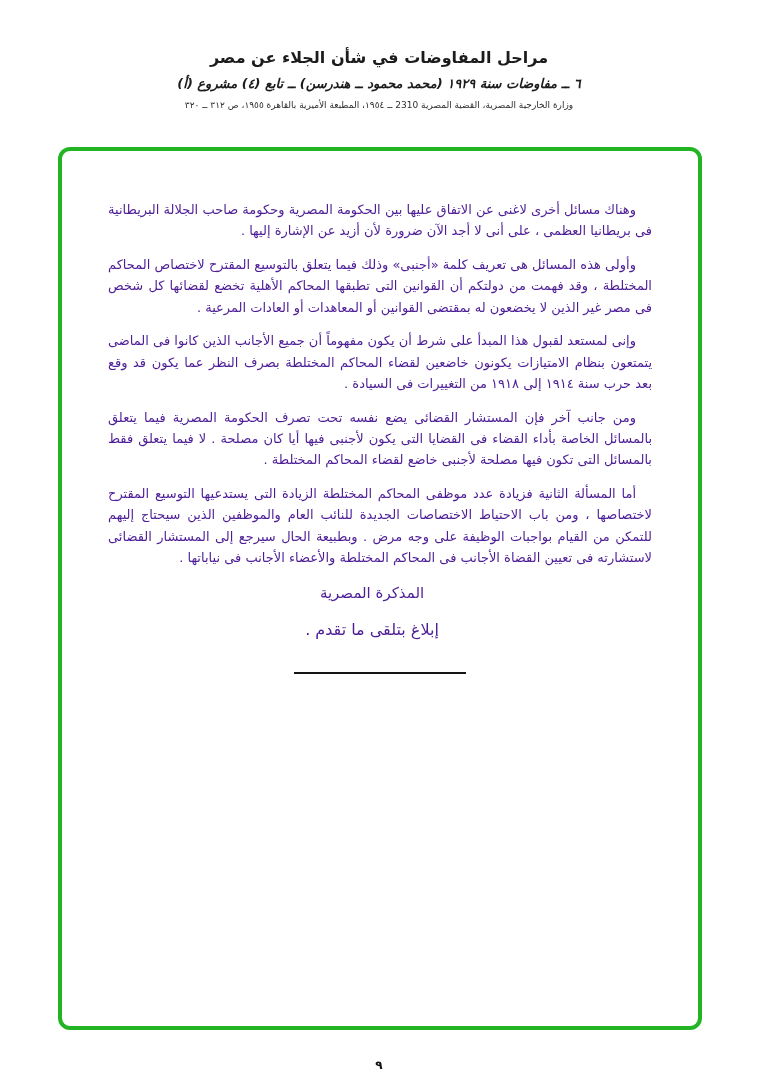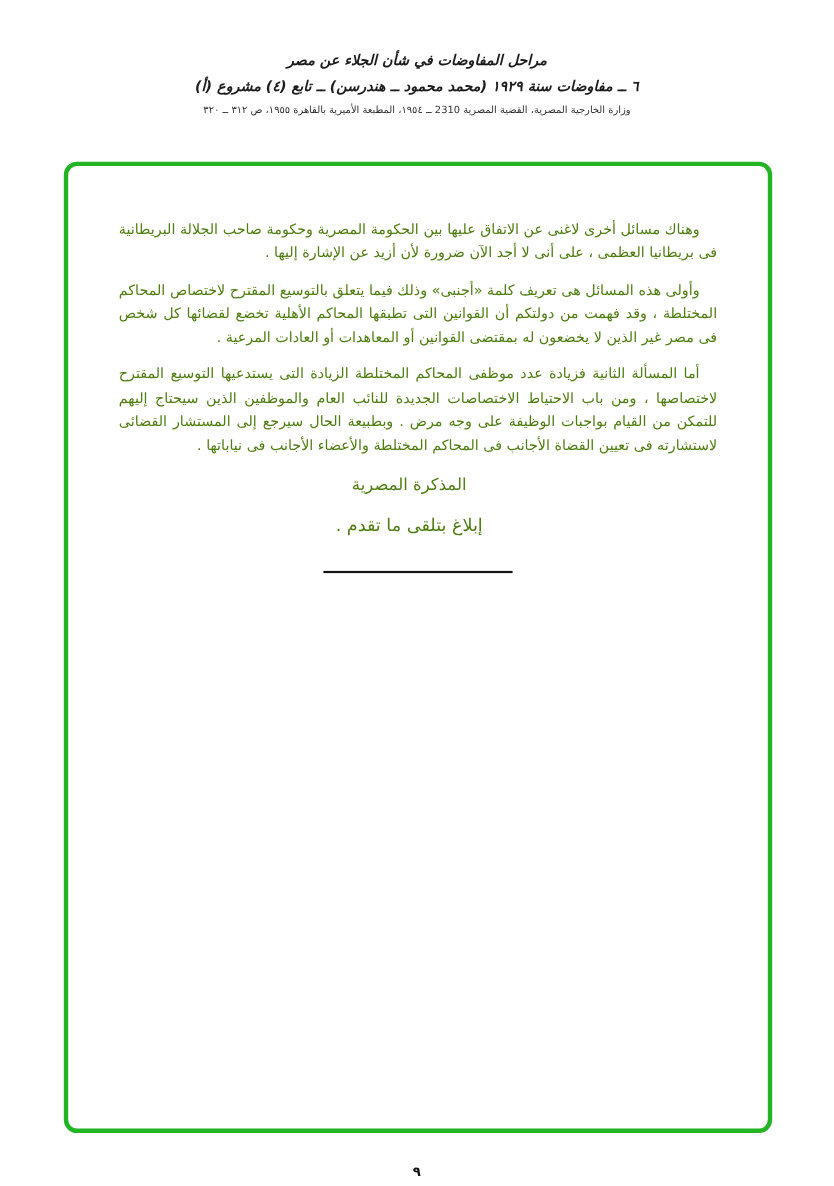--- a/index.html
+++ b/index.html
@@ -23,24 +23,23 @@
   }
   .header {
     position: absolute;
     top: 48px;
     left: 0;
     right: 0;
     text-align: center;
     direction: rtl;
   }
   .doc-title {
-    font-size: 13px;
+    font-size: 16px;
     font-weight: bold;
     letter-spacing: 0.2px;
-    font-style: italic;
   }
   .doc-subtitle {
     font-size: 13px;
     font-weight: bold;
     margin-top: 9px;
     font-style: italic;
   }
   .doc-source {
     font-size: 9px;
     color: #2e2e2e;
@@ -59,21 +58,21 @@
   }
   .content {
     position: absolute;
     top: 48px;
     right: 46px;
     left: 46px;
     direction: rtl;
     text-align: justify;
     font-size: 13px;
     line-height: 1.65;
-    color: #4d7c0f;
+    color: #4c1d95;
   }
   .content p {
     margin: 0 0 12px 0;
     text-indent: 16px;
   }
   .section-heading {
     text-align: center;
     font-size: 15px;
     font-weight: normal;
     margin-top: 26px;
@@ -109,20 +108,22 @@
   <div class="header">
     <div class="doc-title">مراحل المفاوضات في شأن الجلاء عن مصر</div>
     <div class="doc-subtitle">٦ ــ مفاوضات سنة ١٩٢٩ (محمد محمود ــ هندرسن) ــ تابع (٤) مشروع (أ)</div>
     <div class="doc-source">وزارة الخارجية المصرية، القضية المصرية 2310 ــ ١٩٥٤، المطبعة الأميرية بالقاهرة ١٩٥٥، ص ٣١٢ ــ ٣٢٠</div>
   </div>
 
   <div class="highlight-box">
     <div class="content">
       <p>وهناك مسائل أخرى لاغنى عن الاتفاق عليها بين الحكومة المصرية وحكومة صاحب الجلالة البريطانية فى بريطانيا العظمى ، على أنى لا أجد الآن ضرورة لأن أزيد عن الإشارة إليها .</p>
       <p>وأولى هذه المسائل هى تعريف كلمة «أجنبى» وذلك فيما يتعلق بالتوسيع المقترح لاختصاص المحاكم المختلطة ، وقد فهمت من دولتكم أن القوانين التى تطبقها المحاكم الأهلية تخضع لقضائها كل شخص فى مصر غير الذين لا يخضعون له بمقتضى القوانين أو المعاهدات أو العادات المرعية .</p>
+      <p>وإنى لمستعد لقبول هذا المبدأ على شرط أن يكون مفهوماً أن جميع الأجانب الذين كانوا فى الماضى يتمتعون بنظام الامتيازات يكونون خاضعين لقضاء المحاكم المختلطة بصرف النظر عما يكون قد وقع بعد حرب سنة ١٩١٤ إلى ١٩١٨ من التغييرات فى السيادة .</p>
+      <p>ومن جانب آخر فإن المستشار القضائى يضع نفسه تحت تصرف الحكومة المصرية فيما يتعلق بالمسائل الخاصة بأداء القضاء فى القضايا التى يكون لأجنبى فيها أيا كان مصلحة . لا فيما يتعلق فقط بالمسائل التى تكون فيها مصلحة لأجنبى خاضع لقضاء المحاكم المختلطة .</p>
       <p>أما المسألة الثانية فزيادة عدد موظفى المحاكم المختلطة الزيادة التى يستدعيها التوسيع المقترح لاختصاصها ، ومن باب الاحتياط الاختصاصات الجديدة للنائب العام والموظفين الذين سيحتاج إليهم للتمكن من القيام بواجبات الوظيفة على وجه مرض . وبطبيعة الحال سيرجع إلى المستشار القضائى لاستشارته فى تعيين القضاة الأجانب فى المحاكم المختلطة والأعضاء الأجانب فى نياباتها .</p>
 
       <p class="section-heading">المذكرة المصرية</p>
 
       <p class="closing-line">إبلاغ بتلقى ما تقدم .</p>
 
       <div class="divider-rule"></div>
     </div>
   </div>
 

